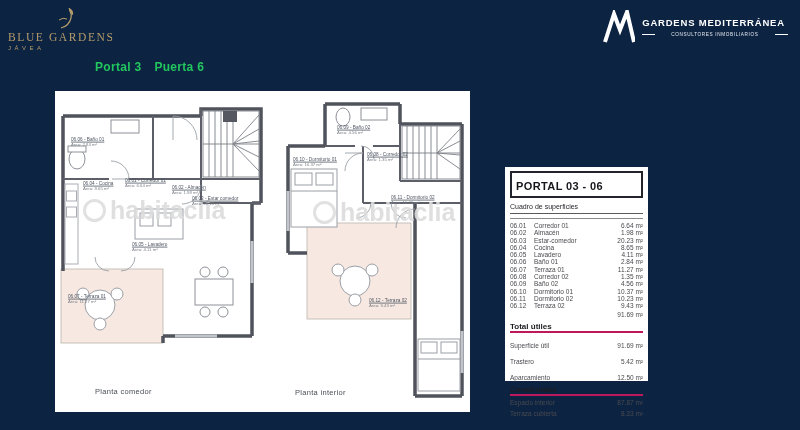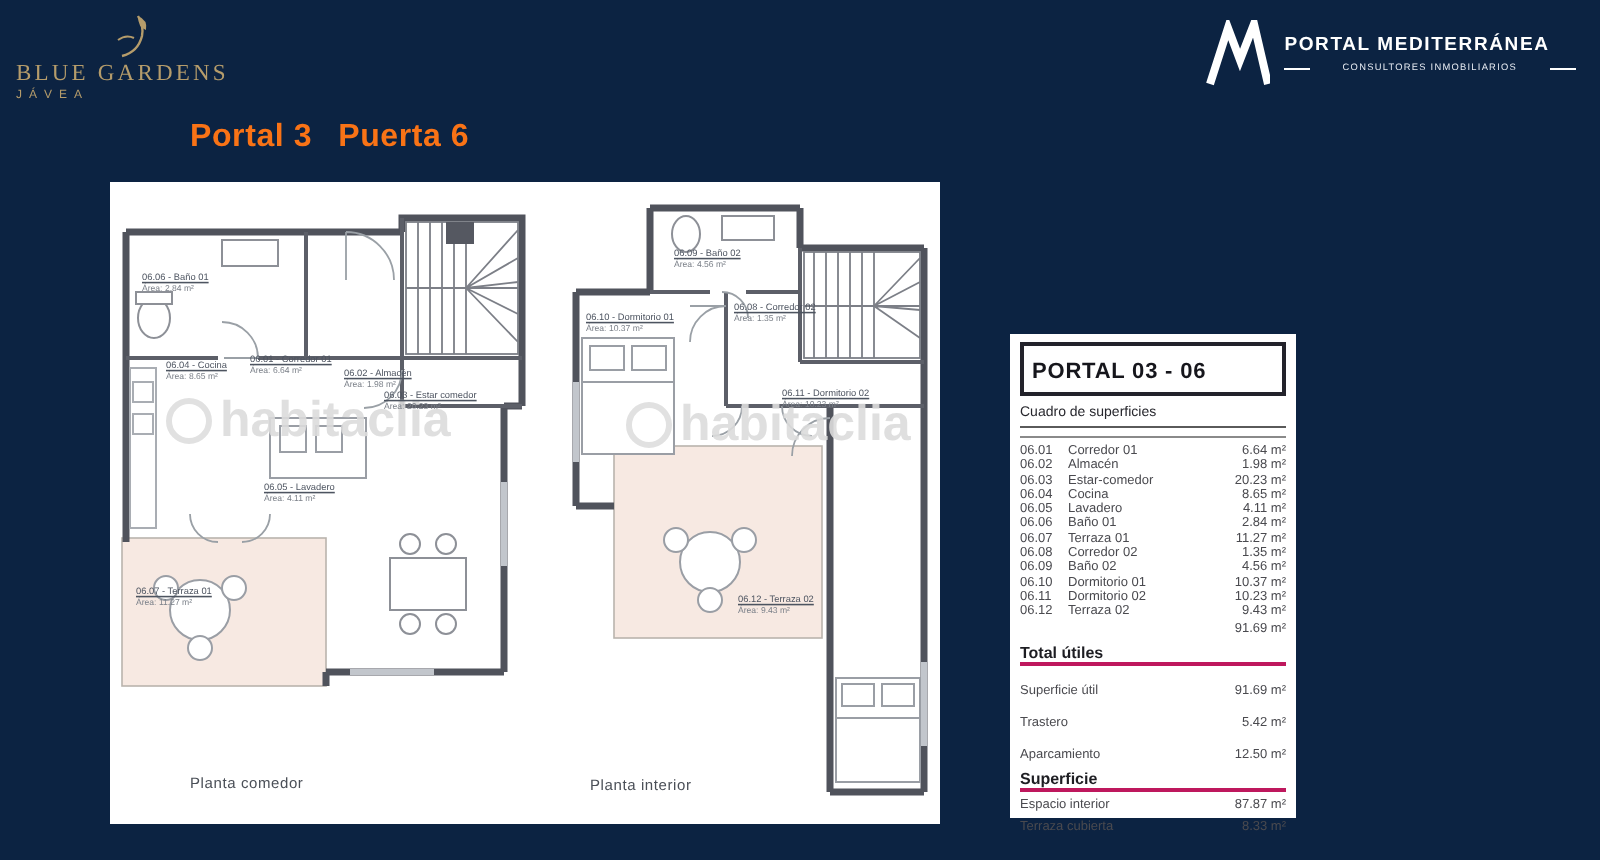--- a/index.html
+++ b/index.html
@@ -9,41 +9,41 @@
     font-family:"Liberation Sans", sans-serif;
     position:relative;
   }
   .stage{position:absolute;inset:0;}
 
   
   .brand{position:absolute;left:8px;top:6px;width:120px;color:#b59c6b;}
   .brand .leaf{display:block;margin:0 auto 1px;}
   .brand-name{font-family:"Liberation Serif", serif;font-size:11.5px;letter-spacing:1.6px;white-space:nowrap;}
   .brand-loc{font-size:6px;letter-spacing:3.5px;margin-top:2px;}
-  .page-title{position:absolute;left:95px;top:60px;color:#f97316;font-size:16px;font-weight:bold;letter-spacing:.3px;}
+  .page-title{position:absolute;left:95px;top:60px;color:#22c55e;font-size:12px;font-weight:bold;letter-spacing:.3px;}
   .page-title span{margin-right:13px;}
   .agency{position:absolute;right:12px;top:10px;display:flex;align-items:center;gap:7px;color:#fff;}
   .agency-name{font-size:9.5px;font-weight:bold;letter-spacing:.8px;white-space:nowrap;}
   .agency-tag{display:flex;align-items:center;gap:4px;margin-top:3px;}
   .agency-tag .rule{width:13px;height:1px;background:#fff;}
   .agency-tag .tag-text{font-size:6px;letter-spacing:.8px;transform:scale(.78);transform-origin:center;white-space:nowrap;color:#e7ebf2;}
 
   
   .canvas{position:absolute;left:55px;top:91px;width:415px;height:321px;background:#ffffff;}
   .plan-svg{position:absolute;left:0;top:0;}
   .room-label{position:absolute;width:86px;color:#4d5460;font-size:6px;line-height:7px;transform:scale(.78);transform-origin:left top;}
   .rl-name{text-decoration:underline;white-space:nowrap;}
   .rl-area{font-size:5.5px;color:#7b8089;white-space:nowrap;}
   .plan-caption{position:absolute;font-size:7.5px;color:#4a4f57;letter-spacing:.3px;}
   .watermark{position:absolute;display:flex;align-items:center;gap:4px;color:#dcdcdc;opacity:.9;pointer-events:none;}
   .watermark .wm-circle{width:17px;height:17px;border:3px solid #dedede;border-radius:50%;}
   .watermark .wm-text{font-size:25px;font-weight:bold;letter-spacing:0;font-family:"Liberation Sans",sans-serif;}
 
   
-  .panel{position:absolute;left:505px;top:167px;width:143px;height:242px;background:#ffffff;box-sizing:border-box;padding:3px 5px 0;}
+  .panel{position:absolute;left:505px;top:167px;width:143px;height:214px;background:#ffffff;box-sizing:border-box;padding:3px 5px 0;}
   .panel-title-box{border:2px solid #23232b;margin:1px 0 0;padding:3px 4px 2px;}
   .panel-title{font-size:11px;font-weight:bold;color:#16161c;letter-spacing:.4px;}
   .panel-subtitle{margin-top:5px;font-size:7px;color:#26262c;border-bottom:1px solid #5a5a5a;padding-bottom:3px;}
   .ptable{margin-top:4px;border-top:1px solid #8a8a8a;padding-top:3px;}
   .trow{display:flex;font-size:6.5px;line-height:7.3px;color:#4a4a4f;}
   .trow .c1{width:24px;}
   .trow .c2{flex:1;}
   .trow .c3{width:40px;text-align:right;}
   .trow.subtotal{margin-top:1px;}
   .sec-title{font-size:8px;font-weight:bold;color:#1d1d22;border-bottom:2px solid #be185d;padding-bottom:0;margin-top:4px;}
@@ -71,21 +71,21 @@
 
   <div class="page-title">
     <span>Portal 3</span><span>Puerta 6</span>
   </div>
 
   <div class="agency">
     <svg width="32" height="34" viewBox="0 0 32 34">
       <path d="M2 32 L11 4 L17 20 L24 2 L31 32" fill="none" stroke="#ffffff" stroke-width="4" stroke-linejoin="miter"></path>
     </svg>
     <div>
-      <div class="agency-name">PORTAL MEDITERRÁNEA</div>
+      <div class="agency-name">GARDENS MEDITERRÁNEA</div>
       <div class="agency-tag">
         <span class="rule"></span>
         <span class="tag-text">CONSULTORES INMOBILIARIOS</span>
         <span class="rule"></span>
       </div>
     </div>
   </div>
 
   <div class="canvas">
     <svg class="plan-svg" width="415" height="321" viewBox="0 0 415 321">
@@ -329,21 +329,21 @@
           <span class="sname">Trastero</span>
           <span class="c3">5.42 m²</span>
         </div>
       <div class="srow">
           <span class="sname">Aparcamiento</span>
           <span class="c3">12.50 m²</span>
         </div>
     </div>
 
     <div class="sec2">
-      <div class="sec-title">Superficie</div>
+      <div class="sec-title">Construidas</div>
       <div class="srow">
           <span class="sname">Espacio interior</span>
           <span class="c3">87.87 m²</span>
         </div>
       <div class="srow">
           <span class="sname">Terraza cubierta</span>
           <span class="c3">8.33 m²</span>
         </div>
 
     </div>

